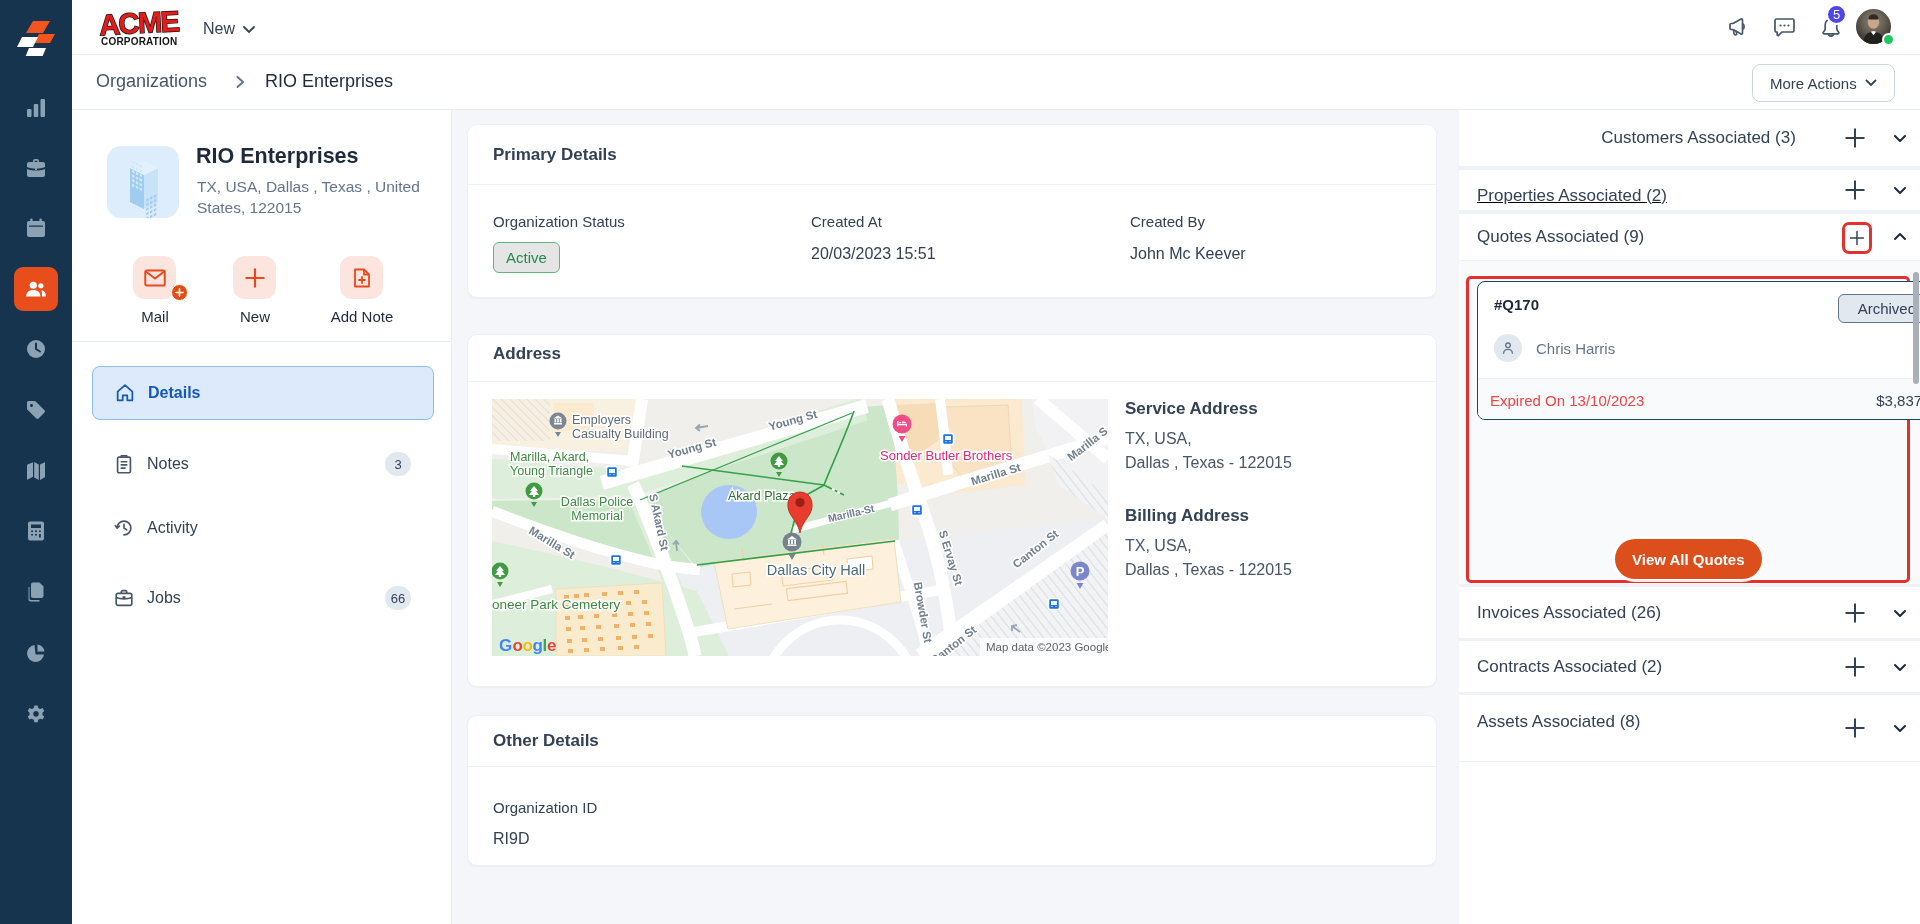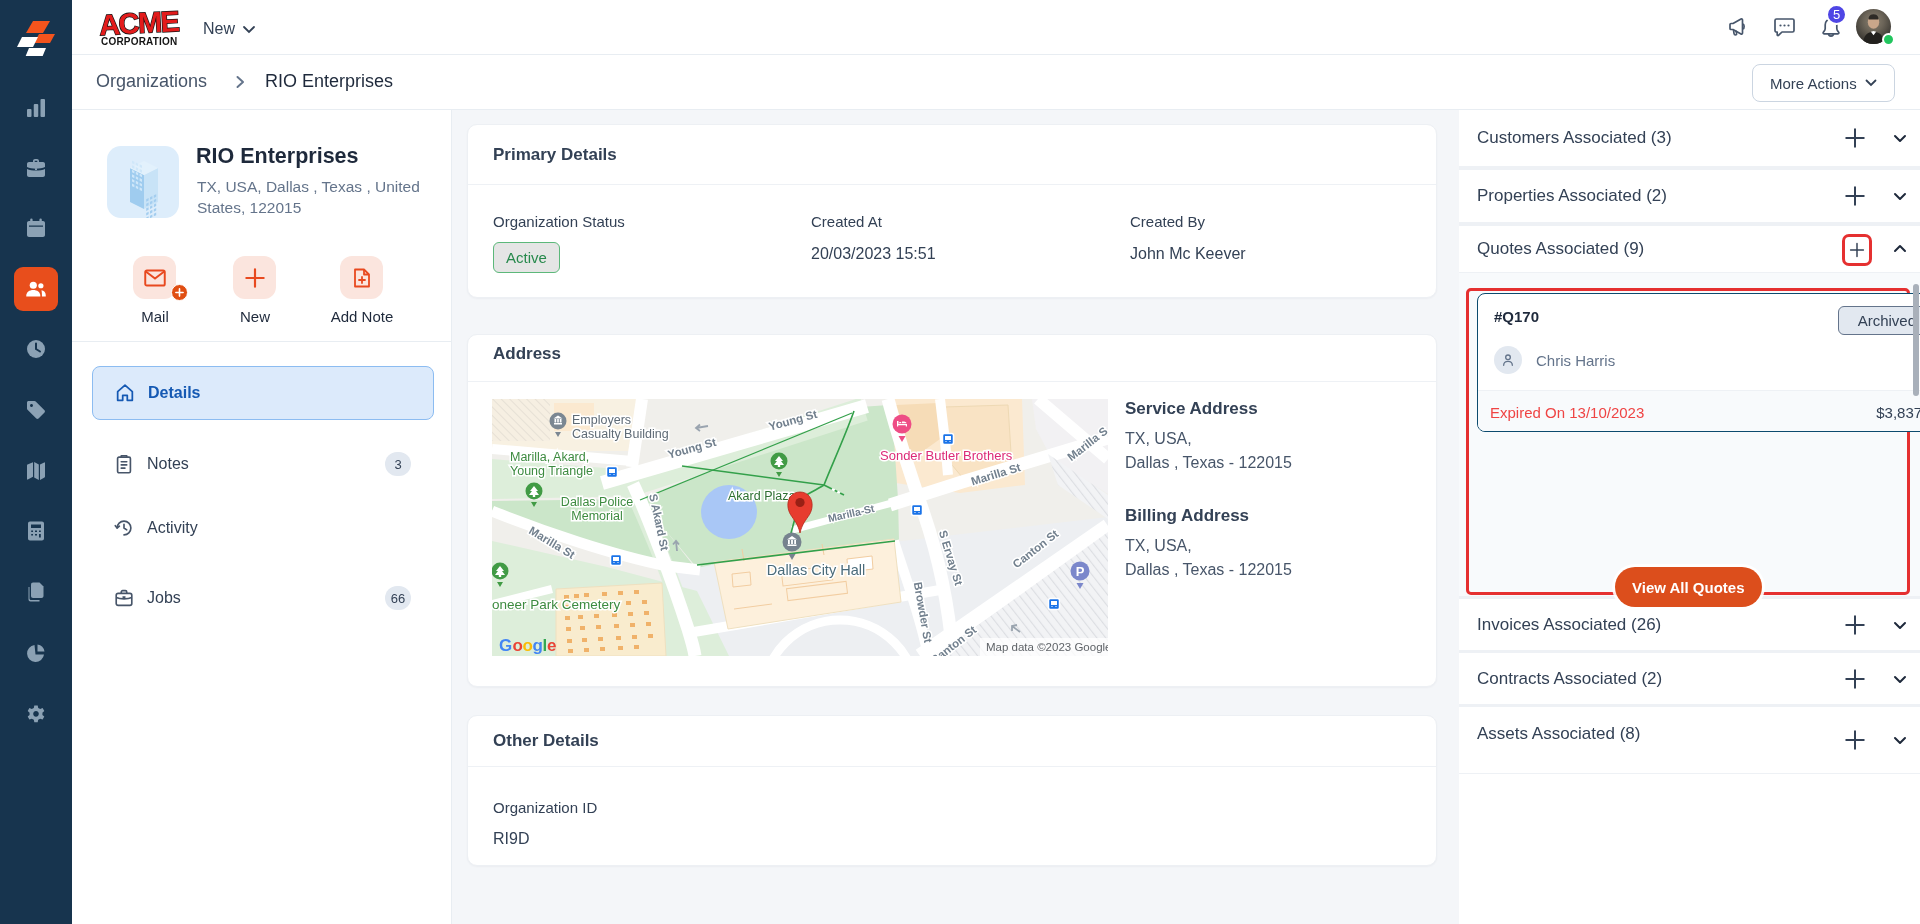--- a/index.html
+++ b/index.html
@@ -542,32 +542,32 @@
   <div class="abs" style="left:657px;top:199px;font-size:16px;color:#475569;line-height:24px;">TX, USA,<br>Dallas , Texas - 122015</div>
 </div>
 <div class="card" style="top:715px;height:151px;">
   <div class="cardhead" style="height:51px;">Other Details</div>
   <div class="abs flabel" style="left:25px;top:83px;">Organization ID</div>
   <div class="abs fvalue" style="left:25px;top:114px;">RI9D</div>
 </div>
 
 <div id="rightpanel">
   <div class="rsec" style="height:56px;">
-      <div class="rsechead" style="height:56px;">
+      <div class="rsechead" style="height:56px;justify-content:center;">
         <span class="rtitle">Customers Associated (3)</span>
       </div>
     <svg class="plus" viewBox="0 0 24 24">
         <path d="M12 5 L12 19 M5 12 L19 12" stroke="#334155" stroke-width="1.6" stroke-linecap="round"></path>
       </svg>
     <svg class="chev" width="16" height="16" viewBox="0 0 16 16">
         <path d="M3 6 L8 11 L13 6" stroke="#1e293b" stroke-width="2" fill="none" stroke-linecap="round" stroke-linejoin="round"></path>
       </svg>
   </div>
   <div class="rgap" style="height:4px;"></div>
-  <div class="rsec" style="height:52px;">
+  <div class="rsec" style="height:40px;text-decoration:underline;">
       <div class="rsechead" style="height:52px;">
         <span class="rtitle">Properties Associated (2)</span>
       </div>
     <svg class="plus" viewBox="0 0 24 24">
         <path d="M12 5 L12 19 M5 12 L19 12" stroke="#334155" stroke-width="1.6" stroke-linecap="round"></path>
       </svg>
     <svg class="chev" width="16" height="16" viewBox="0 0 16 16">
         <path d="M3 6 L8 11 L13 6" stroke="#1e293b" stroke-width="2" fill="none" stroke-linecap="round" stroke-linejoin="round"></path>
       </svg>
   </div>
@@ -599,21 +599,21 @@
               </svg>
             </div>
           <span class="qname">Chris Harris</span>
         </div>
       </div>
       <div class="qfoot">
           <span class="qexp">Expired On 13/10/2023</span>
           <span class="qamt">$3,837.24</span>
         </div>
     </div>
-    <div class="abs" style="left:156px;top:278px;height:40px;background:#dc4e1c;border-radius:999px;color:#fff;font-weight:bold;font-size:15px;display:flex;align-items:center;padding:0 17px;box-shadow:0 0 0 3px rgba(255,255,255,0.9);z-index:5;margin-top:16px;">View All Quotes</div>
+    <div class="abs" style="left:156px;top:278px;height:40px;background:#dc4e1c;border-radius:999px;color:#fff;font-weight:bold;font-size:15px;display:flex;align-items:center;padding:0 17px;box-shadow:0 0 0 3px rgba(255,255,255,0.9);z-index:5;">View All Quotes</div>
     <div class="abs" style="right:1px;top:11px;width:6px;height:112px;background:#a9b0ba;border-radius:3px;z-index:6;"></div>
   </div>
   <div class="rgap" style="height:2px;"></div>
   <div class="rsec" style="height:51px;">
       <div class="rsechead" style="height:51px;">
         <span class="rtitle">Invoices Associated (26)</span>
       </div>
     <svg class="plus" viewBox="0 0 24 24">
         <path d="M12 5 L12 19 M5 12 L19 12" stroke="#334155" stroke-width="1.6" stroke-linecap="round"></path>
       </svg>

